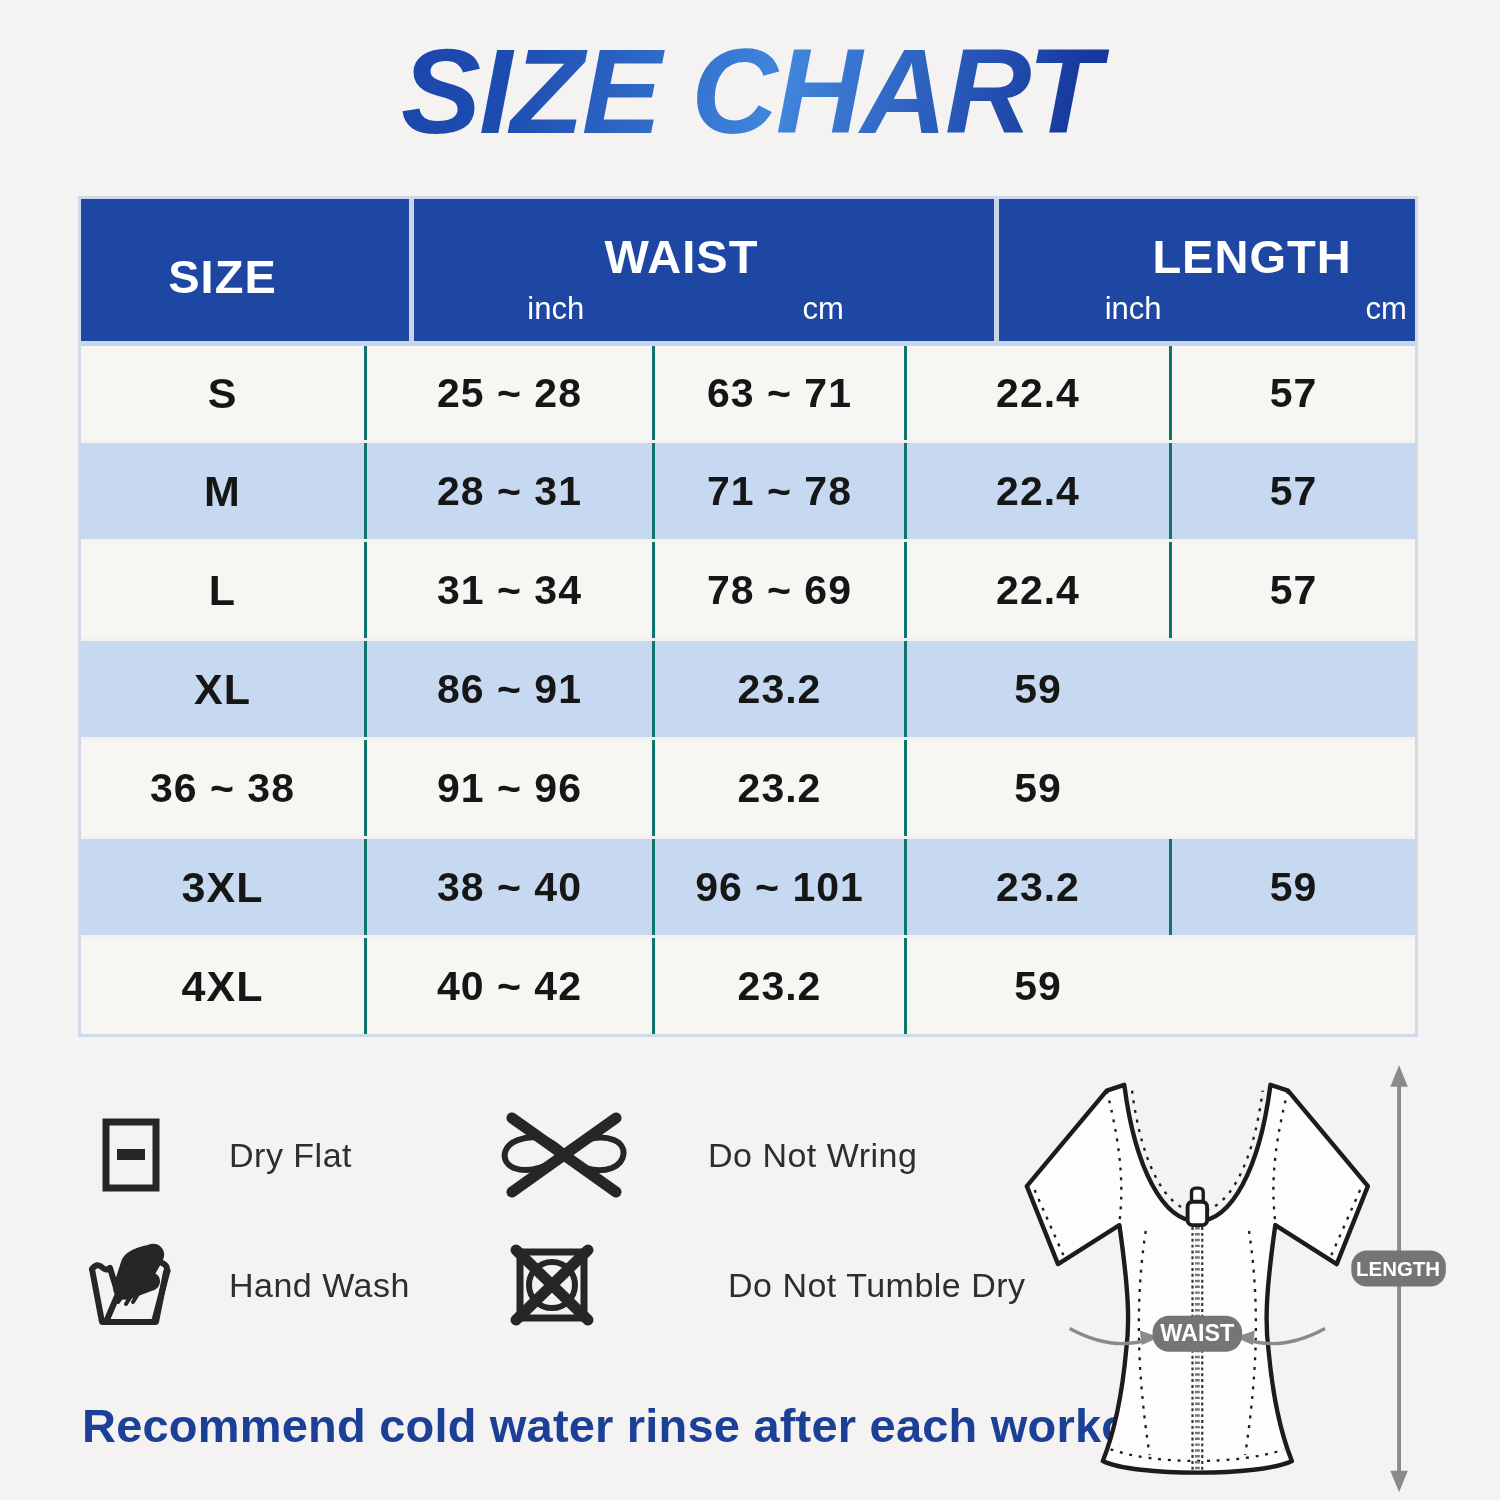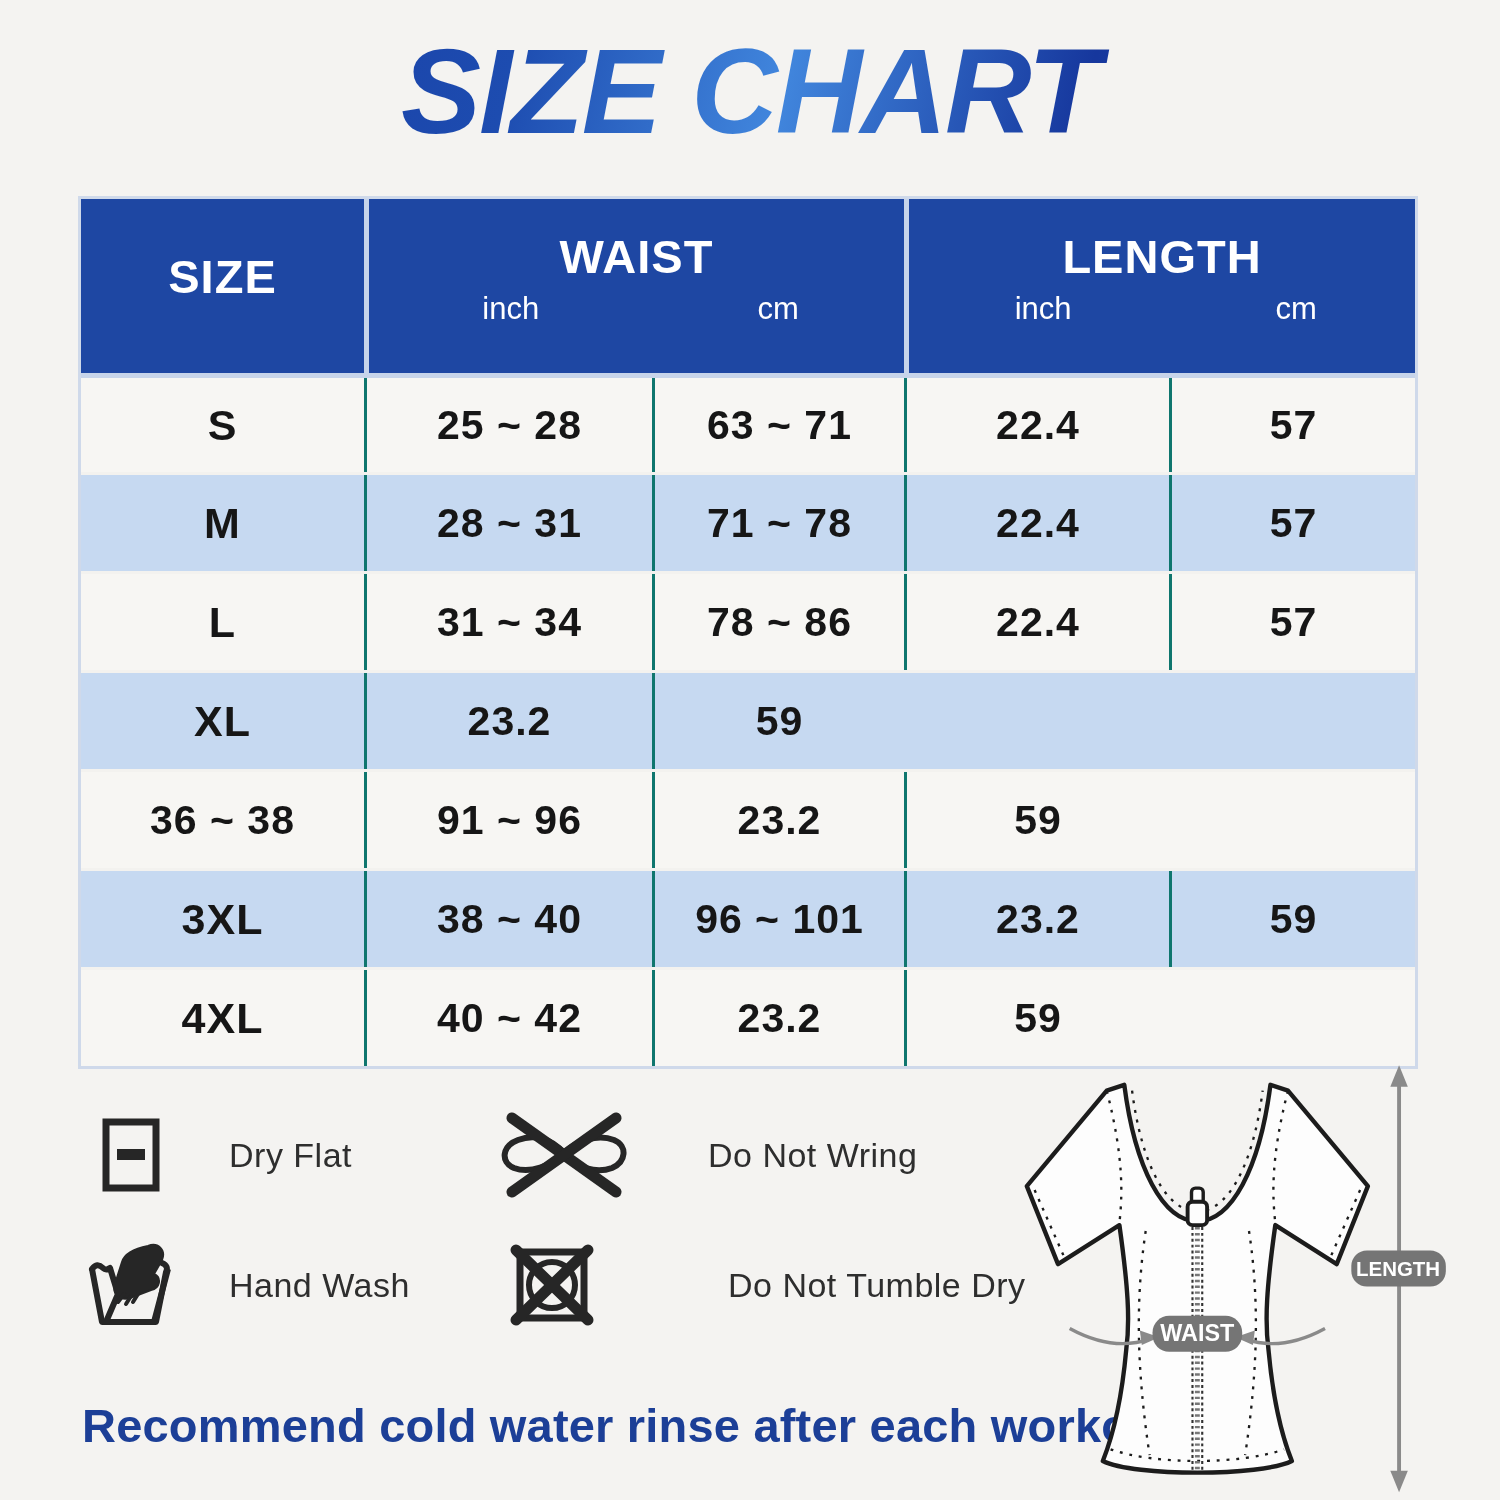--- a/index.html
+++ b/index.html
@@ -23,21 +23,21 @@
   }
 
   
   .size-table {
     position:absolute; left:78px; top:196px; width:1340px;
     border:3px solid #cfd9ea;
     background:#f7f6f3;
   }
   .thead {
     display:grid; grid-template-columns:283px 540px 511px;
-    height:174px; background:#1e47a3;
+    height:142px; background:#1e47a3;gap:45px;
   }
   .th-group { position:relative; color:#fff; }
   .th-group + .th-group { border-left:5px solid #c7d4ea; }
   .th-main {
     position:absolute; top:30px; left:0; width:100%;
     text-align:center; font-size:47px; font-weight:700; letter-spacing:1px;
   }
   .th-size .th-main { top:50px; }
   .th-sub { position:absolute; top:92px; transform:translateX(-50%); font-size:31px; font-weight:400; }
   .sub-inch { left:26.5%; }
@@ -103,26 +103,27 @@
     <div class="trow alt">
       <div class="tcell size-col">M</div>
       <div class="tcell">28 ~ 31</div>
       <div class="tcell">71 ~ 78</div>
       <div class="tcell">22.4</div>
       <div class="tcell">57</div>
     </div>
     <div class="trow">
       <div class="tcell size-col">L</div>
       <div class="tcell">31 ~ 34</div>
-      <div class="tcell">78 ~ 86</div>
+      <div class="tcell">78 ~ 69</div>
       <div class="tcell">22.4</div>
       <div class="tcell">57</div>
     </div>
     <div class="trow alt">
       <div class="tcell size-col">XL</div>
+      <div class="tcell">86 ~ 91</div>
       <div class="tcell">23.2</div>
       <div class="tcell">59</div>
     </div>
     <div class="trow">
       <div class="tcell">36 ~ 38</div>
       <div class="tcell">91 ~ 96</div>
       <div class="tcell">23.2</div>
       <div class="tcell">59</div>
     </div>
     <div class="trow alt">

